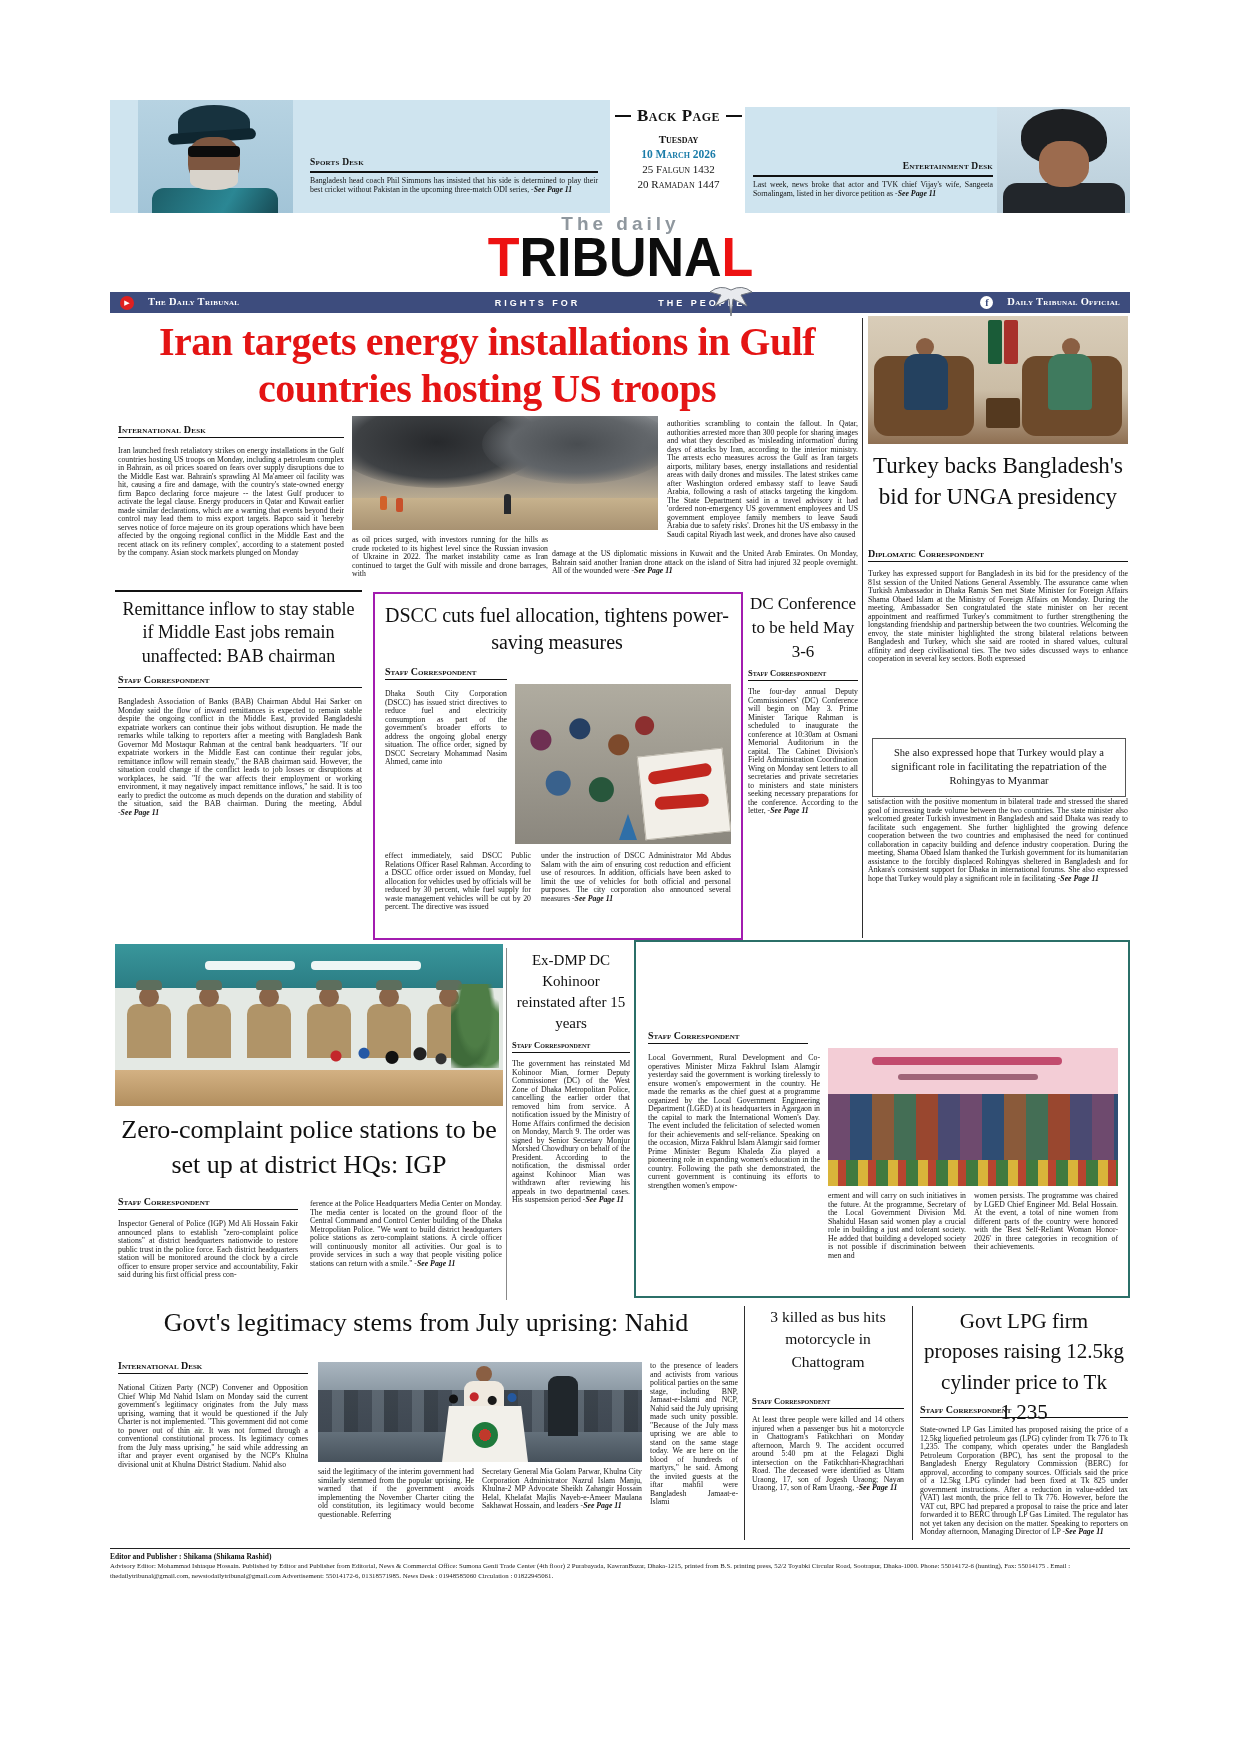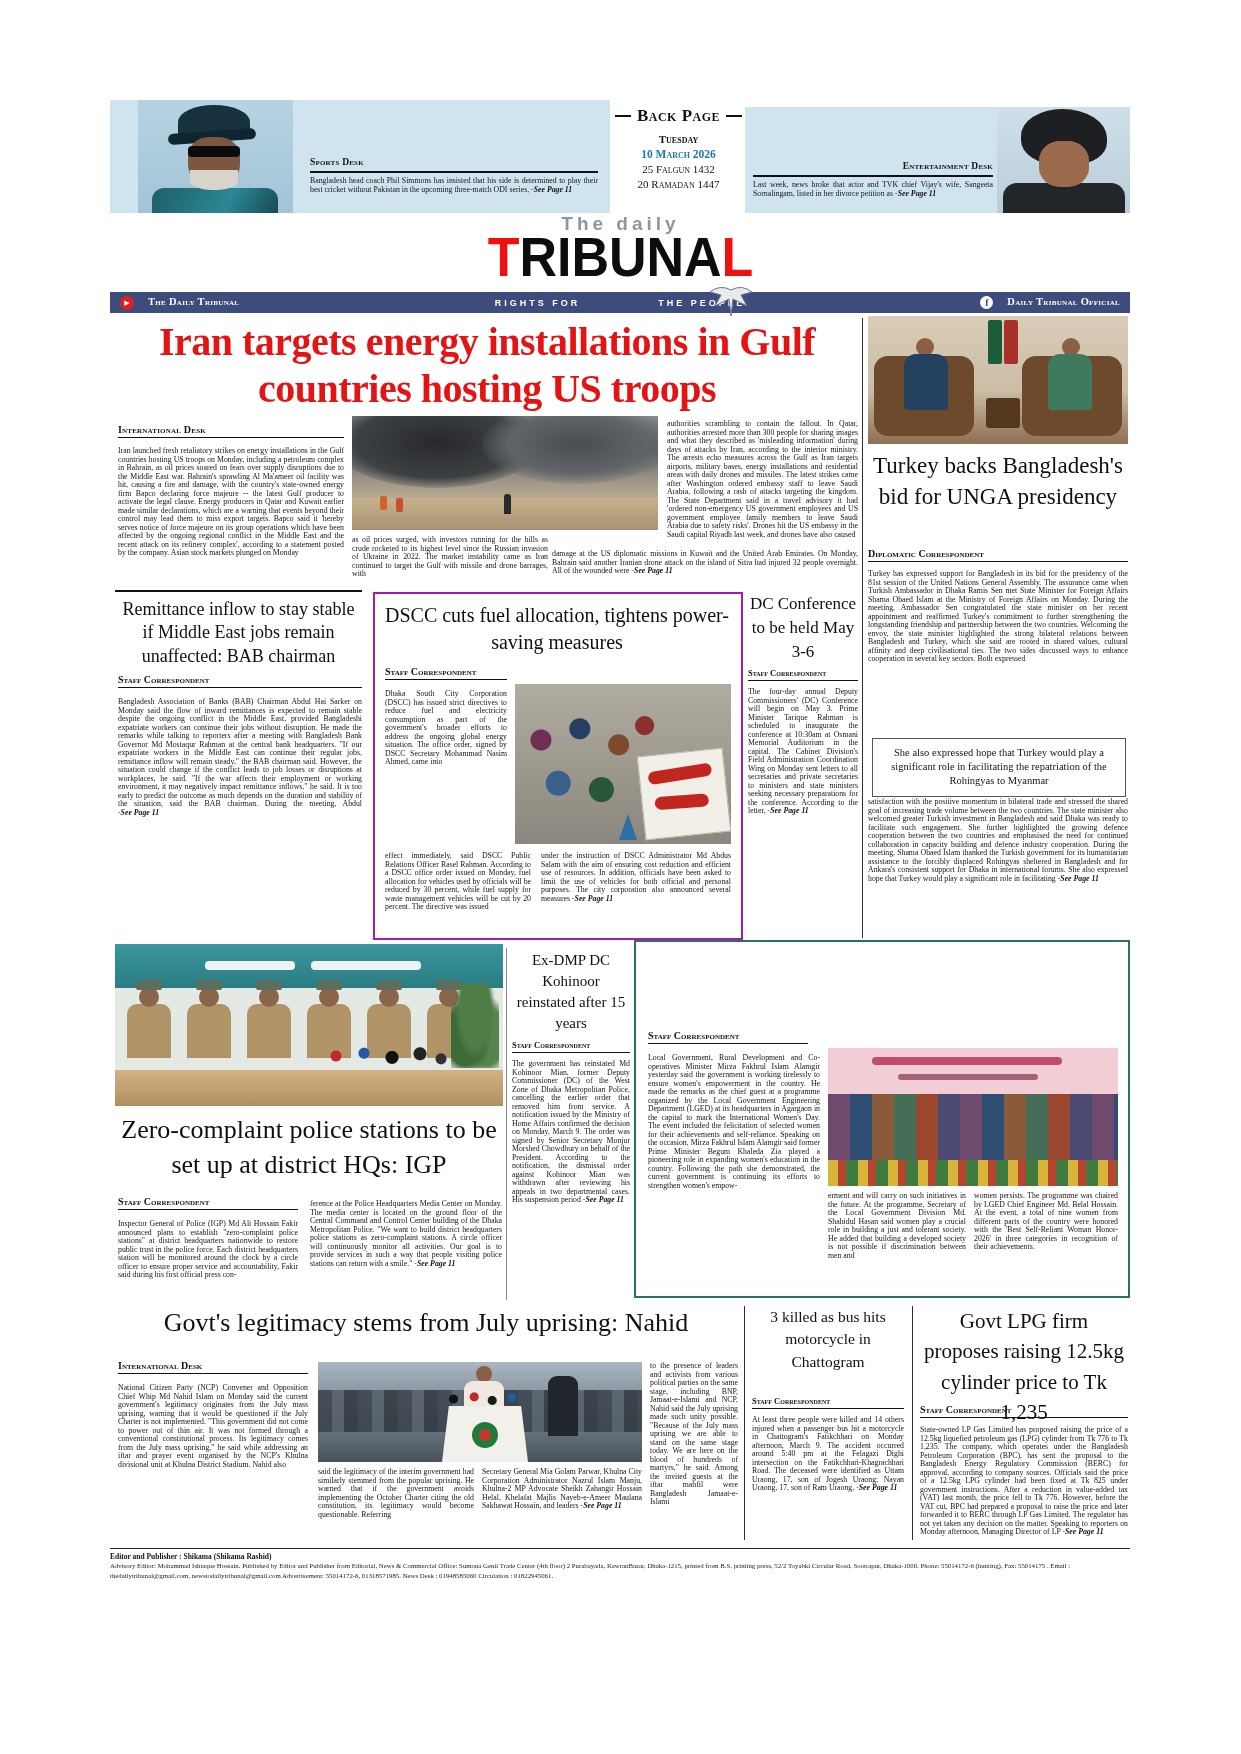--- a/index.html
+++ b/index.html
@@ -323,21 +323,21 @@
   <div class="abs body-txt" style="left:118px;top:1384px;width:190px;height:156px;">National Citizen Party (NCP) Convener and Opposition Chief Whip Md Nahid Islam on Monday said the current government's legitimacy originates from the July mass uprising, warning that it would be questioned if the July Charter is not implemented. "This government did not come to power out of thin air. It was not formed through a conventional constitutional process. Its legitimacy comes from the July mass uprising," he said while addressing an iftar and prayer event organised by the NCP's Khulna divisional unit at Khulna District Stadium. Nahid also</div>
   <div class="photo ph-nahid" style="left:318px;top:1362px;width:324px;height:100px;">
     <div class="shape nh-crowd"></div>
     <div class="shape nh-man2"></div>
     <div class="shape nh-head"></div>
     <div class="shape nh-bodyman"></div>
     <div class="shape nh-podium"></div>
     <div class="shape nh-logo"></div>
     <div class="shape nh-mics"></div>
   </div>
-  <div class="abs body-txt" style="left:318px;top:1468px;width:156px;height:72px;">said the legitimacy of the interim government had similarly stemmed from the popular uprising. He warned that if the government avoids implementing the October Charter citing the old constitution, its legitimacy would become questionable. Referring</div>
+  <div class="abs body-txt" style="left:318px;top:1468px;width:156px;height:72px;">said the legitimacy of the interim government had similarly stemmed from the popular uprising. He warned that if the government avoids implementing the November Charter citing the old constitution, its legitimacy would become questionable. Referring</div>
   <div class="abs body-txt" style="left:482px;top:1468px;width:160px;height:72px;">
     <span>Secretary General Mia Golam Parwar, Khulna City Corporation Administrator Nazrul Islam Manju, Khulna-2 MP Advocate Sheikh Zahangir Hossain Helal, Khelafat Majlis Nayeb-e-Ameer Maulana Sakhawat Hossain, and leaders</span>
     <span class="see">-See Page 11</span>
   </div>
   <div class="abs body-txt" style="left:650px;top:1362px;width:88px;height:178px;">to the presence of leaders and activists from various political parties on the same stage, including BNP, Jamaat-e-Islami and NCP, Nahid said the July uprising made such unity possible. "Because of the July mass uprising we are able to stand on the same stage today. We are here on the blood of hundreds of martyrs," he said. Among the invited guests at the iftar mahfil were Bangladesh Jamaat-e-Islami</div>
 
   <div class="vrule" style="left:744px;top:1306px;height:234px;"></div>
 
   <div class="abs hl" style="left:752px;top:1306px;width:152px;font-size:15.5px;font-weight:normal;line-height:1.45;">3 killed as bus hits motorcycle in Chattogram</div>
   <div class="abs byline sm" style="left:752px;top:1396px;width:152px;">Staff Correspondent</div>

